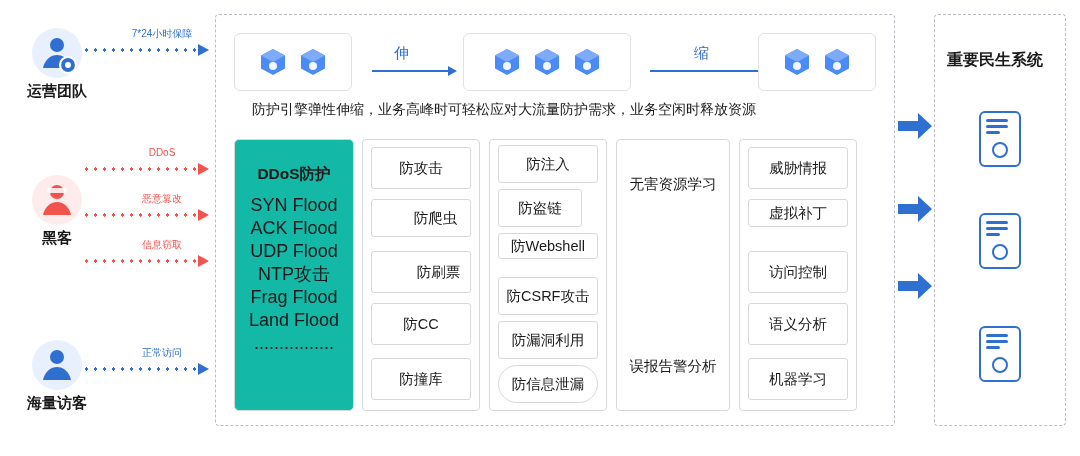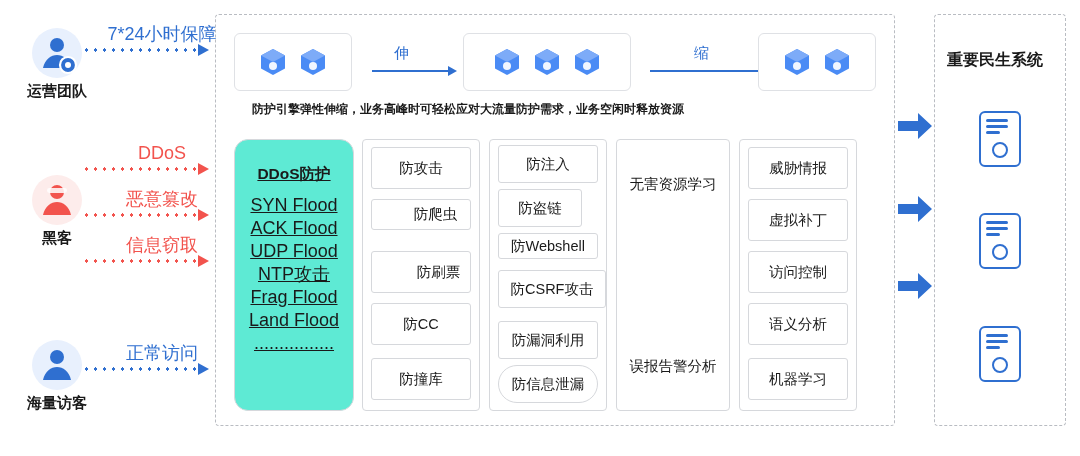--- a/index.html
+++ b/index.html
@@ -40,21 +40,21 @@
     margin: 0 auto;
     position: relative;
   }
 
   
   .flow {
     position: absolute;
     width: 160px;
   }
   .flow-text {
-    font-size: 18px;
+    font-size: 10px;
     white-space: nowrap;
     text-align: center;
     line-height: 16px;
   }
   .dotline {
     position: relative;
     height: 12px;
     margin-top: 2px;
   }
   .dotline .dots {
@@ -133,22 +133,22 @@
     position: absolute;
     top: 0;
     width: 0; height: 0;
     border-top: 5px solid transparent;
     border-bottom: 5px solid transparent;
     border-left: 9px solid #2f6fd0;
   }
 
   .caption {
     position: absolute;
-    font-size: 12px;
-    font-weight: bold;
+    font-size: 14px;
+    font-weight: normal;
     color: #1a1a1a;
     white-space: nowrap;
   }
 
   
   .chip {
     position: absolute;
     box-sizing: border-box;
     border: 1.5px solid #d6d8dc;
     border-radius: 3px;
@@ -158,27 +158,26 @@
     justify-content: center;
     font-size: 14.5px;
     color: #1a1a1a;
     white-space: nowrap;
   }
 
   .ddos-col {
     position: absolute;
     box-sizing: border-box;
     border: 1.5px solid #d6d8dc;
-    border-radius: 14px;
-    background: #5eead4;
+    border-radius: 5px;
+    background: #14b8a6;
     display: flex;
     flex-direction: column;
     align-items: center;
     padding-top: 24px;
-    text-decoration: underline;
   }
   .ddos-title {
     font-size: 15.5px;
     font-weight: bold;
     margin-bottom: 9px;
   }
   .ddos-item {
     font-size: 18px;
     line-height: 23px;
   }
@@ -363,40 +362,40 @@
     <div class="ddos-item">ACK Flood</div>
     <div class="ddos-item">UDP Flood</div>
     <div class="ddos-item">NTP攻击</div>
     <div class="ddos-item">Frag Flood</div>
     <div class="ddos-item">Land Flood</div>
     <div class="ddos-item">................</div>
   </div>
 
   <div class="solid-box" style="left:362px; top:139px; width:118px; height:272px;"></div>
   <div class="chip" style="left:371px; top:147px; width:100px; height:42px;">防攻击</div>
-  <div class="chip" style="left:371px; top:199px; width:100px; height:31px;padding-left:29px;">防爬虫</div>
+  <div class="chip" style="left:371px; top:199px; width:100px; height:38px;padding-left:29px;">防爬虫</div>
   <div class="chip" style="left:371px; top:251px; width:100px; height:42px;padding-left:35px;">防刷票</div>
   <div class="chip" style="left:371px; top:303px; width:100px; height:42px;">防CC</div>
   <div class="chip" style="left:371px; top:358px; width:100px; height:42px;">防撞库</div>
 
   <div class="solid-box" style="left:489px; top:139px; width:118px; height:272px;"></div>
   <div class="chip" style="left:498px; top:145px; width:100px; height:38px;">防注入</div>
   <div class="chip" style="left:498px; top:189px; width:84px; height:38px;">防盗链</div>
   <div class="chip" style="left:498px; top:233px; width:100px; height:26px;">防Webshell</div>
-  <div class="chip" style="left:498px; top:270px; width:108px; height:38px;">防CSRF攻击</div>
+  <div class="chip" style="left:498px; top:277px; width:100px; height:38px;">防CSRF攻击</div>
   <div class="chip" style="left:498px; top:321px; width:100px; height:38px;">防漏洞利用</div>
   <div class="chip" style="left:498px; top:365px; width:100px; height:38px;border-radius:19px;">防信息泄漏</div>
 
   <div class="solid-box" style="left:616px; top:139px; width:114px; height:272px;"></div>
   <div class="chip" style="left:624px; top:147px; width:98px; height:74px; border:none;">无害资源学习</div>
   <div class="chip" style="left:624px; top:329px; width:98px; height:74px; border:none;">误报告警分析</div>
 
   <div class="solid-box" style="left:739px; top:139px; width:118px; height:272px;"></div>
   <div class="chip" style="left:748px; top:147px; width:100px; height:42px;">威胁情报</div>
-  <div class="chip" style="left:748px; top:199px; width:100px; height:42px;">虚拟补丁</div>
+  <div class="chip" style="left:748px; top:199px; width:100px; height:28px;">虚拟补丁</div>
   <div class="chip" style="left:748px; top:251px; width:100px; height:42px;">访问控制</div>
   <div class="chip" style="left:748px; top:303px; width:100px; height:42px;">语义分析</div>
   <div class="chip" style="left:748px; top:358px; width:100px; height:42px;">机器学习</div>
 
   <div class="fat-arrow" style="left:898px; top:113px;">
     <svg width="34" height="26" viewBox="0 0 34 26">
       <path d="M0 8 H20 V0 L34 13 L20 26 V18 H0 Z" fill="#2f6fd0"></path>
     </svg>
   </div>
   <div class="fat-arrow" style="left:898px; top:196px;">

